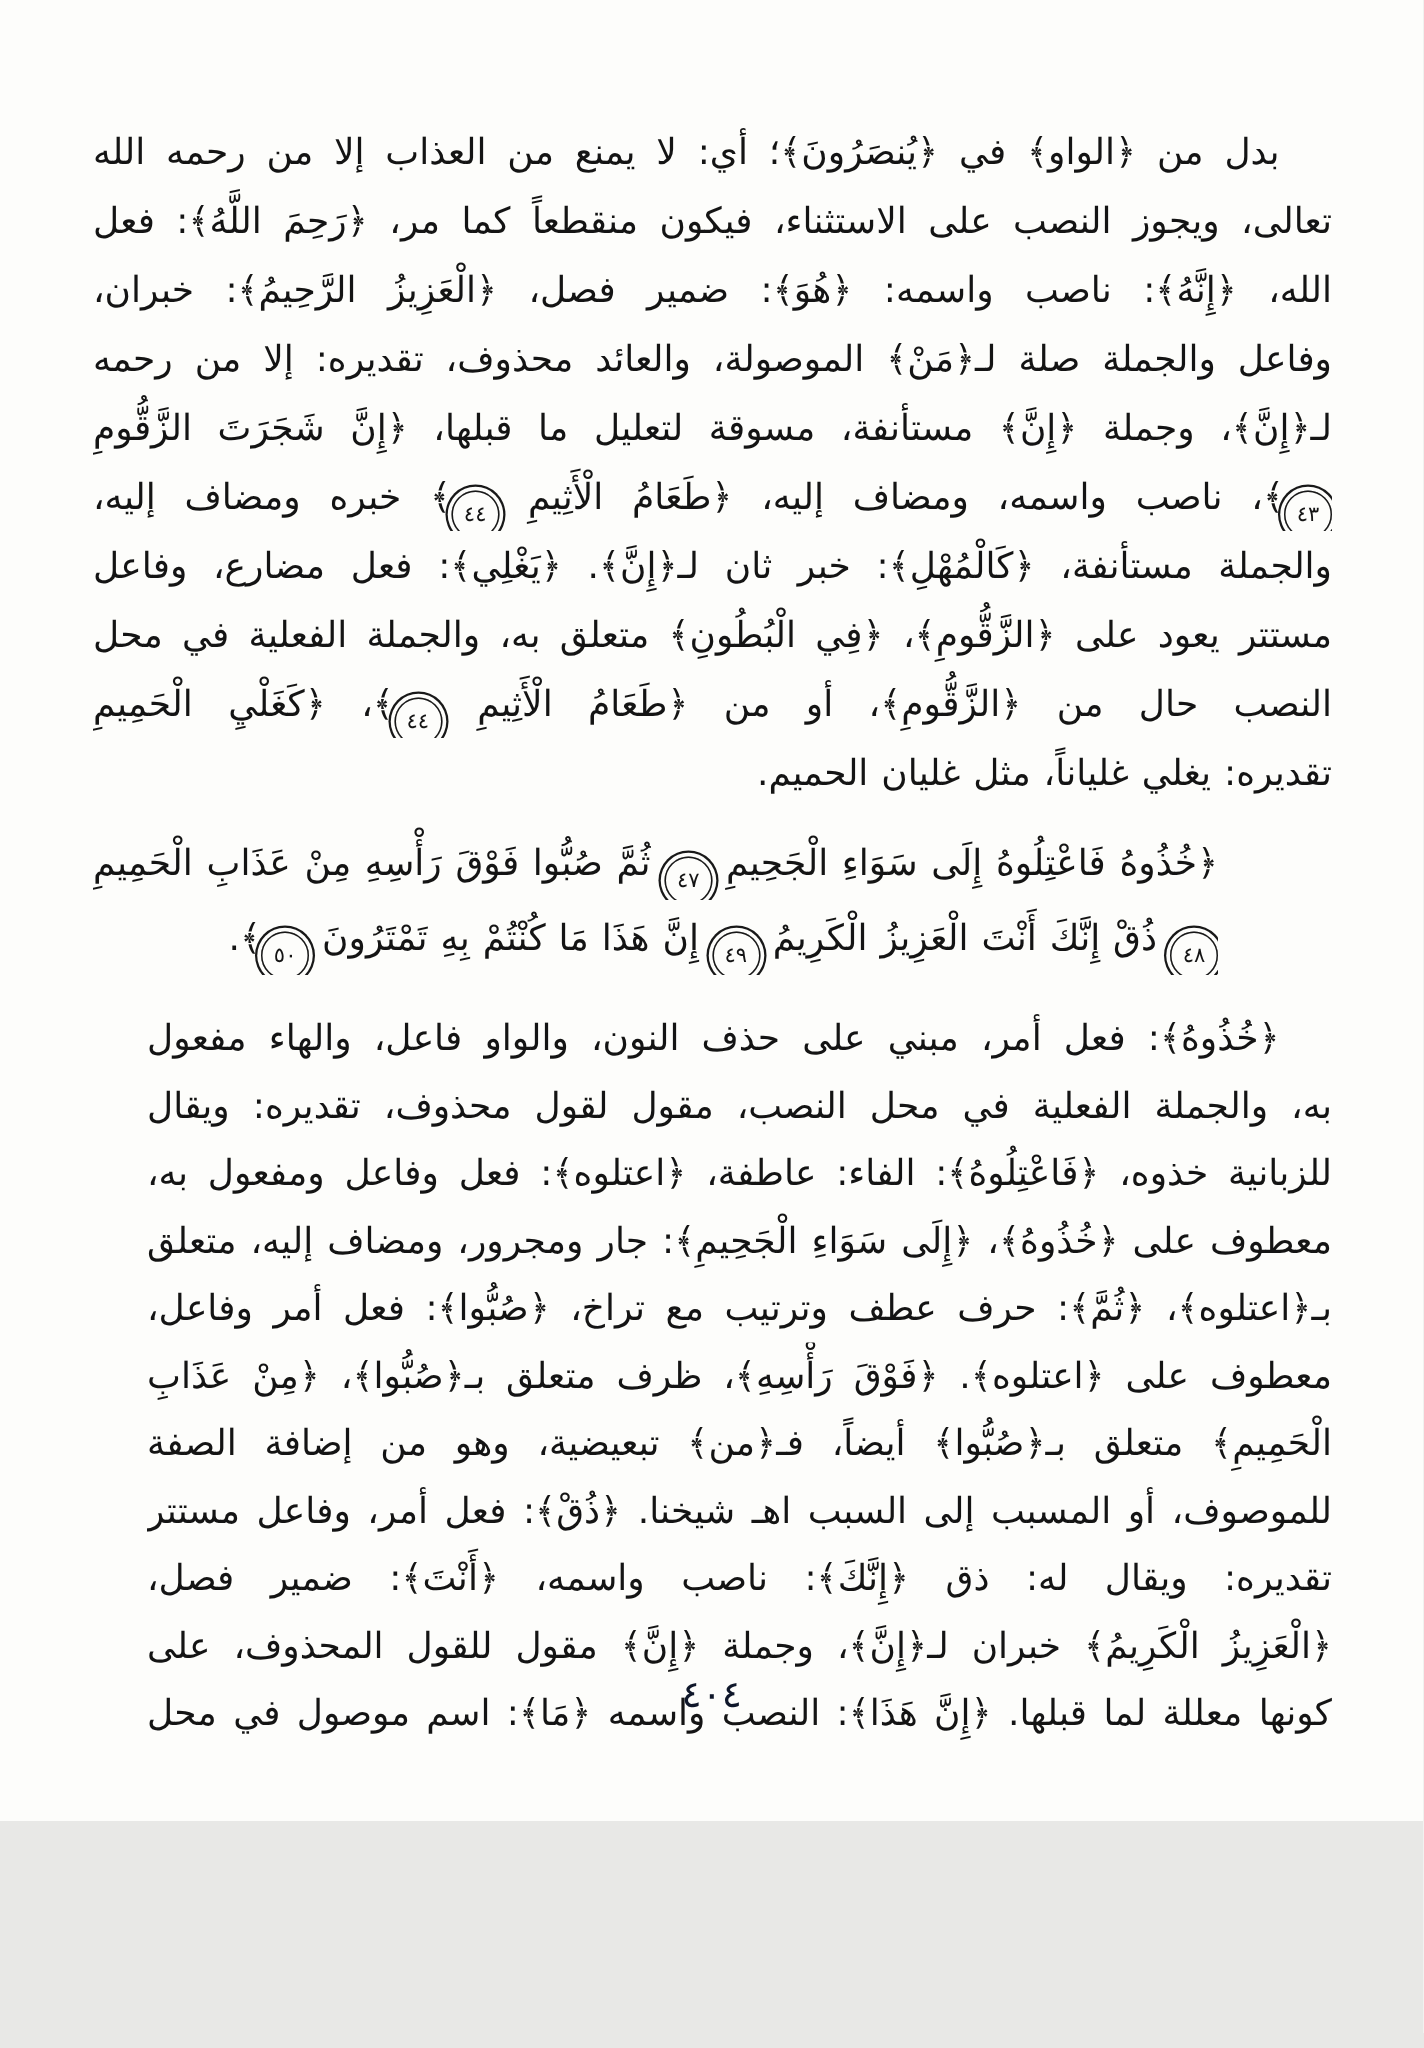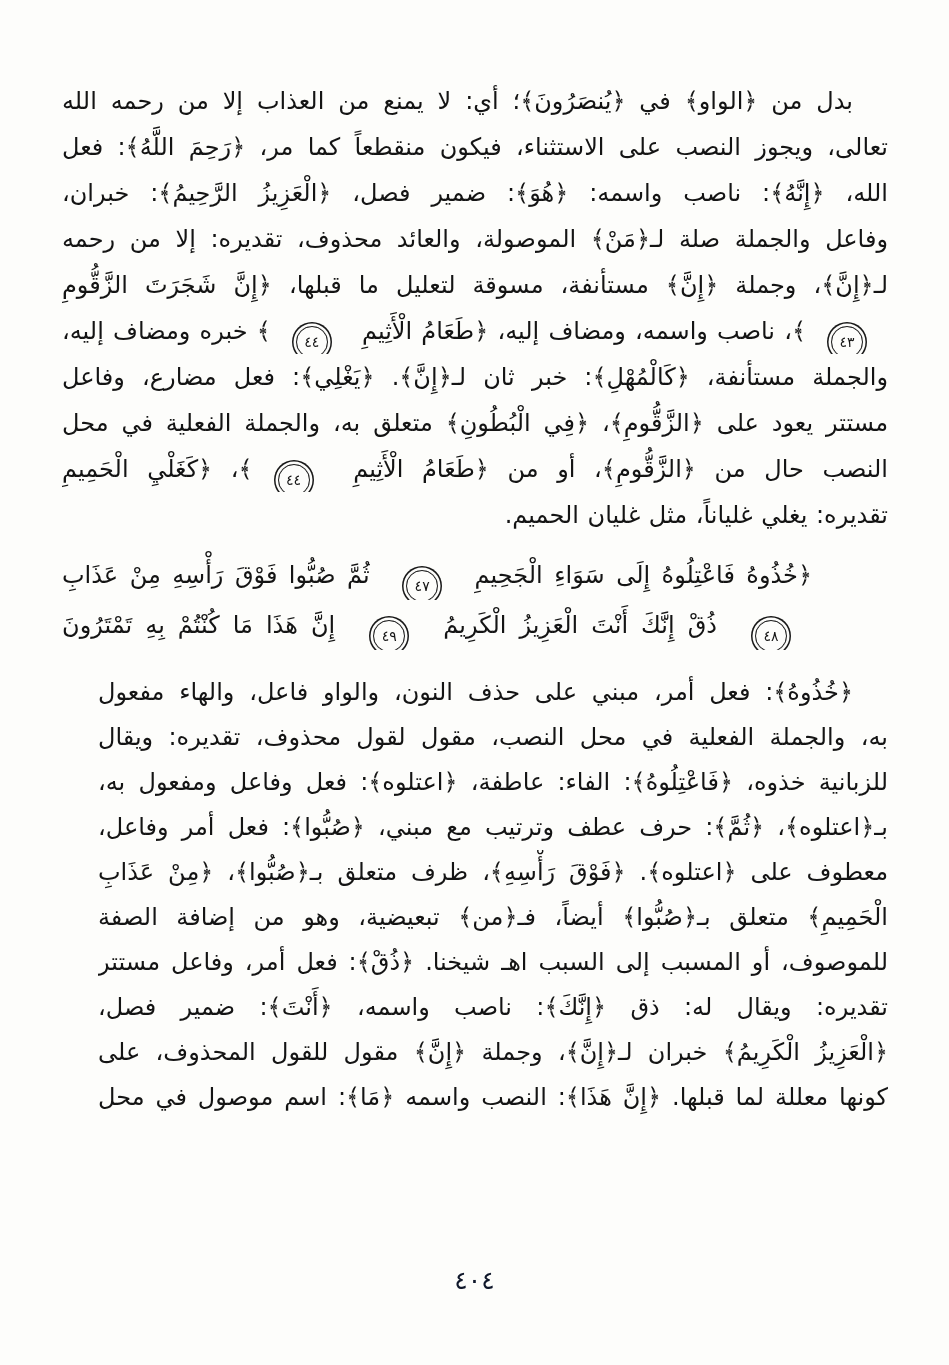--- a/index.html
+++ b/index.html
@@ -4,21 +4,21 @@
 <style>
   html, body {
     margin: 0;
     padding: 0;
     background: #e8e8e6;
     font-family: "DejaVu Sans", sans-serif;
   }
   .page {
     position: relative;
     width: 949px;
-    height: 1365px;
+    height: 1214px;
     margin: 0 auto;
     background: #fdfdfb;
     color: #141414;
     box-sizing: border-box;
     padding: 78px 61px 0 62px;
     overflow: hidden;
     direction: rtl;
   }
   .para {
     direction: rtl;
@@ -58,21 +58,21 @@
     height: 30px;
     line-height: 30px;
     border-radius: 50%;
     border: 1.5px solid #181818;
     box-shadow: 0 0 0 2.5px #fdfdfb, 0 0 0 4px #181818;
     font-size: 14px;
     text-align: center;
     text-align-last: center;
     text-indent: 0;
     vertical-align: -8px;
-    margin: 0 25px;
+    margin: 0 0;
     word-spacing: 0;
   }
   .pagenum {
     position: absolute;
     bottom: 70px;
     left: 0;
     right: 0;
     text-align: center;
     font-size: 25px;
     color: #0f172a;
@@ -96,21 +96,22 @@
         <div class="line last">تقديره: يغلي غلياناً، مثل غليان الحميم.</div>
       </div>
     <div class="para quran-block">
         <div class="line">﴿خُذُوهُ فَاعْتِلُوهُ إِلَى سَوَاءِ الْجَحِيمِ <span class="aya">٤٧</span> ثُمَّ صُبُّوا فَوْقَ رَأْسِهِ مِنْ عَذَابِ الْحَمِيمِ</div>
         <div class="line last"><span class="aya">٤٨</span> ذُقْ إِنَّكَ أَنْتَ الْعَزِيزُ الْكَرِيمُ <span class="aya">٤٩</span> إِنَّ هَذَا مَا كُنْتُمْ بِهِ تَمْتَرُونَ <span class="aya">٥٠</span>﴾.</div>
       </div>
     <div class="para p2 indent-first">
         <div class="line">﴿خُذُوهُ﴾: فعل أمر، مبني على حذف النون، والواو فاعل، والهاء مفعول</div>
         <div class="line">به، والجملة الفعلية في محل النصب، مقول لقول محذوف، تقديره: ويقال</div>
         <div class="line">للزبانية خذوه، ﴿فَاعْتِلُوهُ﴾: الفاء: عاطفة، ﴿اعتلوه﴾: فعل وفاعل ومفعول به،</div>
-        <div class="line">بـ﴿اعتلوه﴾، ﴿ثُمَّ﴾: حرف عطف وترتيب مع مبني، ﴿صُبُّوا﴾: فعل أمر وفاعل،</div>
+        <div class="line">معطوف على ﴿خُذُوهُ﴾، ﴿إِلَى سَوَاءِ الْجَحِيمِ﴾: جار ومجرور، ومضاف إليه، متعلق</div>
+        <div class="line">بـ﴿اعتلوه﴾، ﴿ثُمَّ﴾: حرف عطف وترتيب مع تراخ، ﴿صُبُّوا﴾: فعل أمر وفاعل،</div>
         <div class="line">معطوف على ﴿اعتلوه﴾. ﴿فَوْقَ رَأْسِهِ﴾، ظرف متعلق بـ﴿صُبُّوا﴾، ﴿مِنْ عَذَابِ</div>
         <div class="line">الْحَمِيمِ﴾ متعلق بـ﴿صُبُّوا﴾ أيضاً، فـ﴿من﴾ تبعيضية، وهو من إضافة الصفة</div>
         <div class="line">للموصوف، أو المسبب إلى السبب اهـ شيخنا. ﴿ذُقْ﴾: فعل أمر، وفاعل مستتر</div>
         <div class="line">تقديره: ويقال له: ذق ﴿إِنَّكَ﴾: ناصب واسمه، ﴿أَنْتَ﴾: ضمير فصل،</div>
         <div class="line">﴿الْعَزِيزُ الْكَرِيمُ﴾ خبران لـ﴿إِنَّ﴾، وجملة ﴿إِنَّ﴾ مقول للقول المحذوف، على</div>
         <div class="line">كونها معللة لما قبلها. ﴿إِنَّ هَذَا﴾: النصب واسمه ﴿مَا﴾: اسم موصول في محل</div>
       </div>
   </div>
   <div class="pagenum">٤٠٤</div>
 </div>

